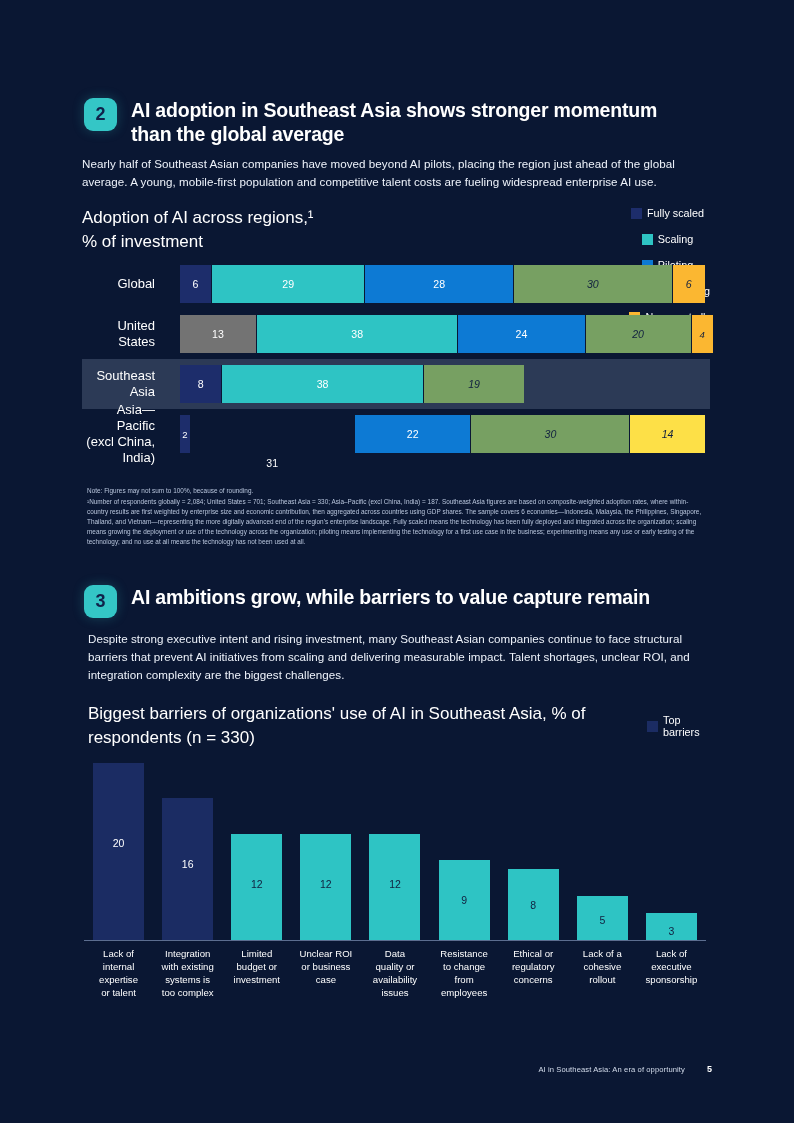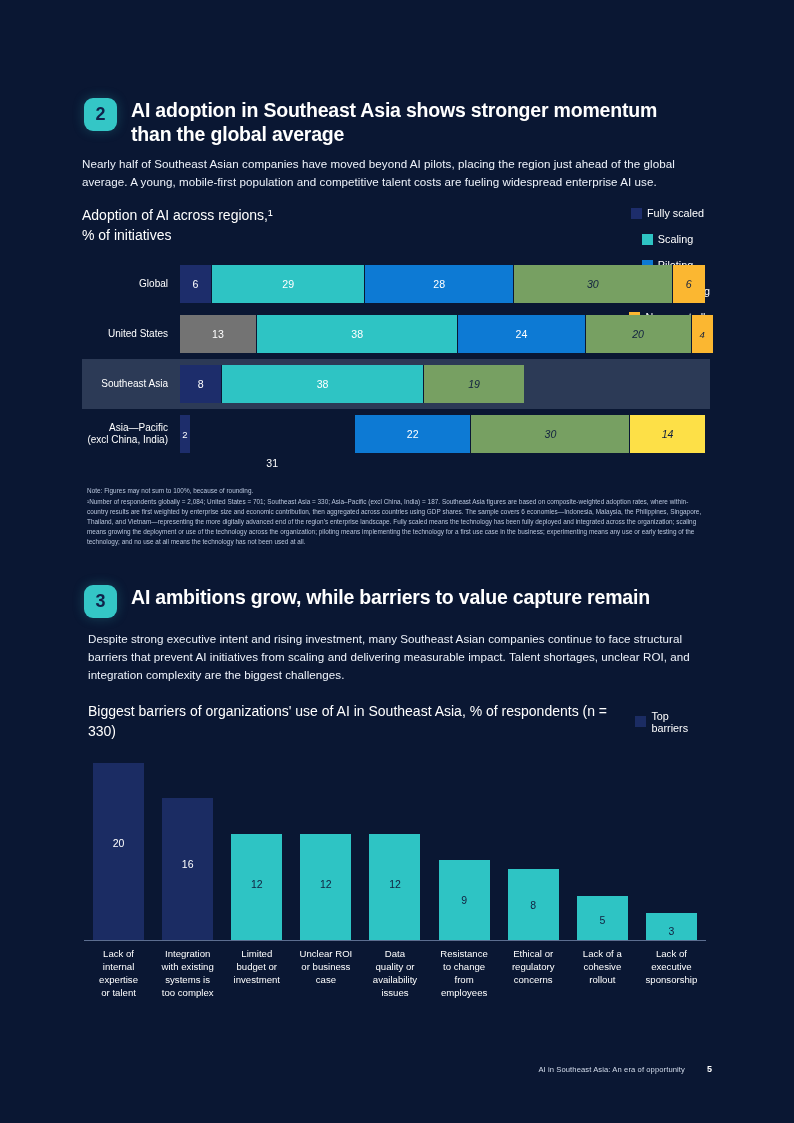--- a/index.html
+++ b/index.html
@@ -30,27 +30,27 @@
     font-size: 11.6px; line-height: 1.55; color: #eef3fb;
     letter-spacing: 0.05px;
   }
 
   
   .legend { display: flex; align-items: center; gap: 14px; flex-direction: column; }
   .legend-item { display: flex; align-items: center; gap: 5px; font-size: 10.8px; color: #ffffff; }
   .swatch { width: 11px; height: 11px; flex: 0 0 11px; }
 
   
-  .chart-title { font-size: 14px; line-height: 1.42; color: #ffffff; }
+  .chart-title { font-size: 17px; line-height: 1.42; color: #ffffff; }
   .stack-rows { position: relative; }
   .stack-row { display: flex; align-items: center; height: 50px; }
   .stack-row.highlight { background: #2c3a56; }
   .row-label {
-    width: 98px; flex: 0 0 98px; text-align: right; padding-right: 12px;
-    font-size: 10px; line-height: 1.25; color: #ffffff;
+    width: 98px; flex: 0 0 98px; text-align: right; padding-right: 25px;
+    font-size: 13px; line-height: 1.25; color: #ffffff;
   }
   .bar { display: flex; height: 38px; }
   .seg {
     display: flex; align-items: center; justify-content: center;
     font-size: 10.6px; color: #ffffff; position: relative;
     border-right: 1.5px solid #0a1733;
   }
   .seg:last-child { border-right: none; }
   .seg.dark-text { color: #11203f; font-style: italic; }
   .seg-tiny { font-size: 9.5px; }
@@ -81,21 +81,21 @@
       <div class="badge">2</div>
       <div class="section-title" style="max-width:540px;">AI adoption in Southeast Asia shows stronger momentum than the global average</div>
     </div>
   </div>
 
   <div class="section-body" style="position:absolute; left:82px; top:155px; width:610px;">Nearly half of Southeast Asian companies have moved beyond AI pilots, placing the region just ahead of the global average. A young, mobile-first population and competitive talent costs are fueling widespread enterprise AI use.</div>
 
   <div style="position:absolute; left:82px; top:206px; width:628px; display:flex; align-items:flex-start; justify-content:space-between;">
     <div>
       <div class="chart-title">Adoption of AI across regions,¹</div>
-      <div class="chart-title">% of initiatives</div>
+      <div class="chart-title">% of investment</div>
     </div>
     <div class="legend" id="stacked-legend" style="padding-top:1px;">
         <div class="legend-item">
           <span class="swatch" style="background: rgb(29, 45, 107);"></span>
           <span>Fully scaled</span>
         </div>
         <div class="legend-item">
           <span class="swatch" style="background: rgb(46, 196, 196);"></span>
           <span>Scaling</span>
         </div>

